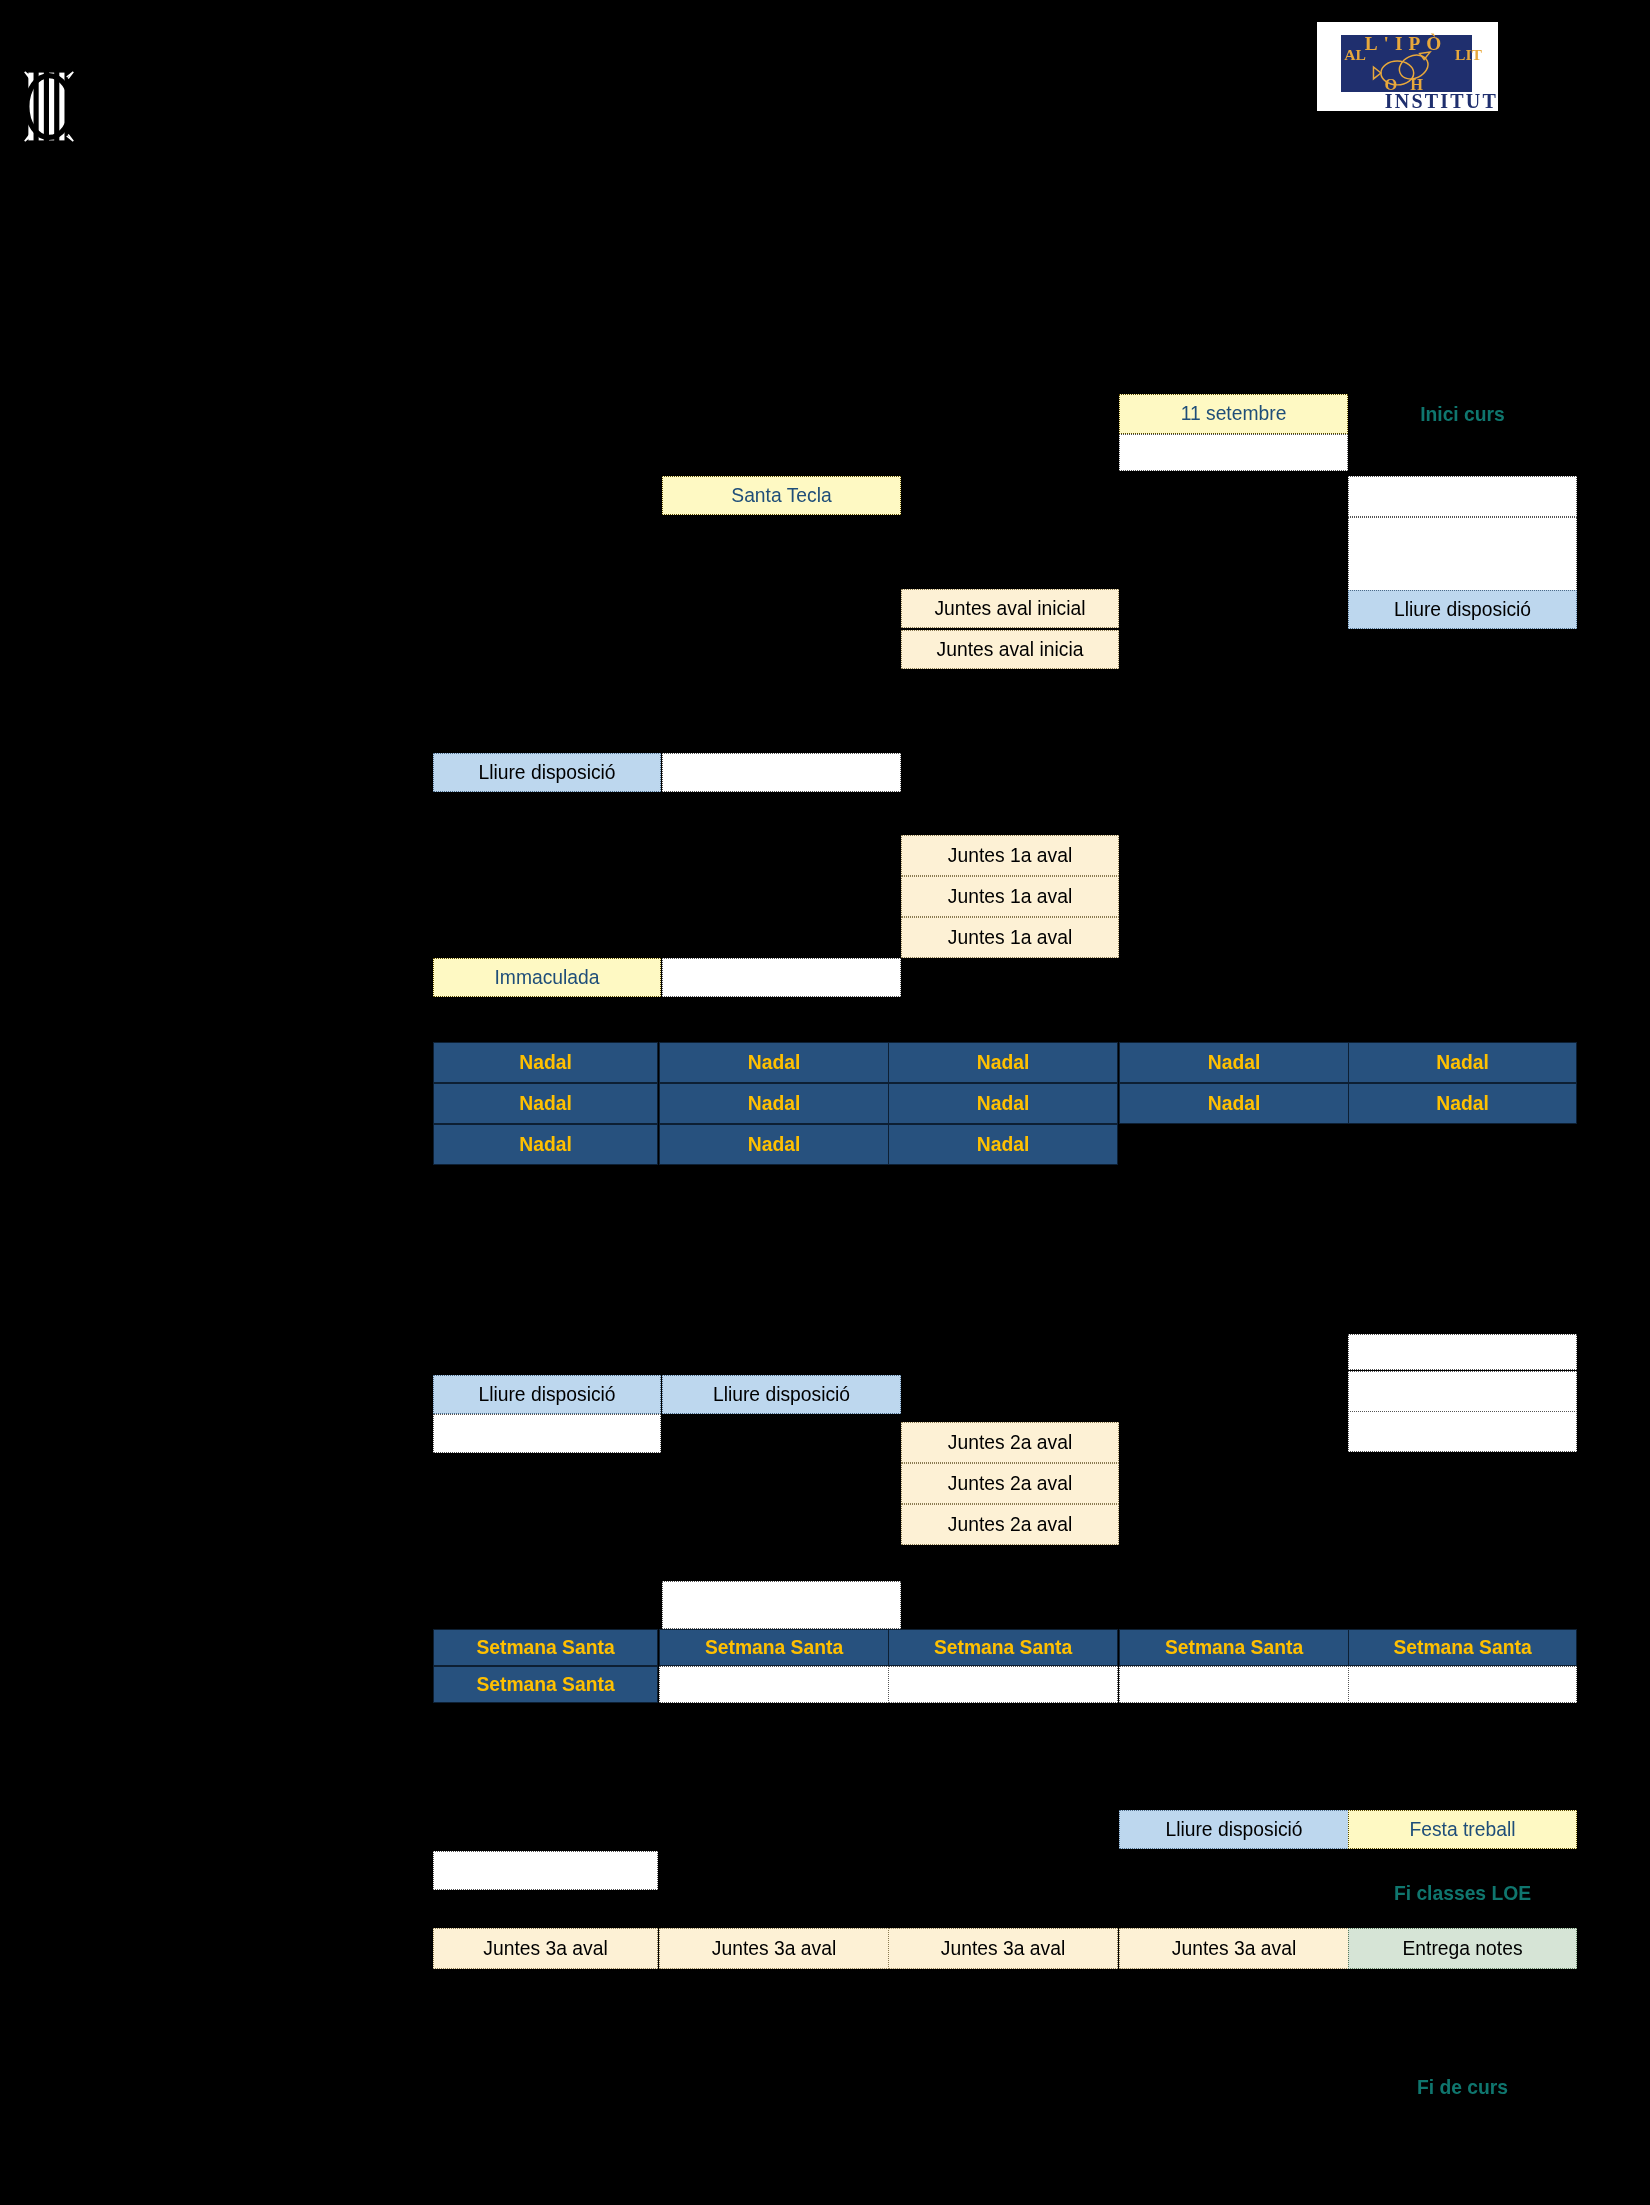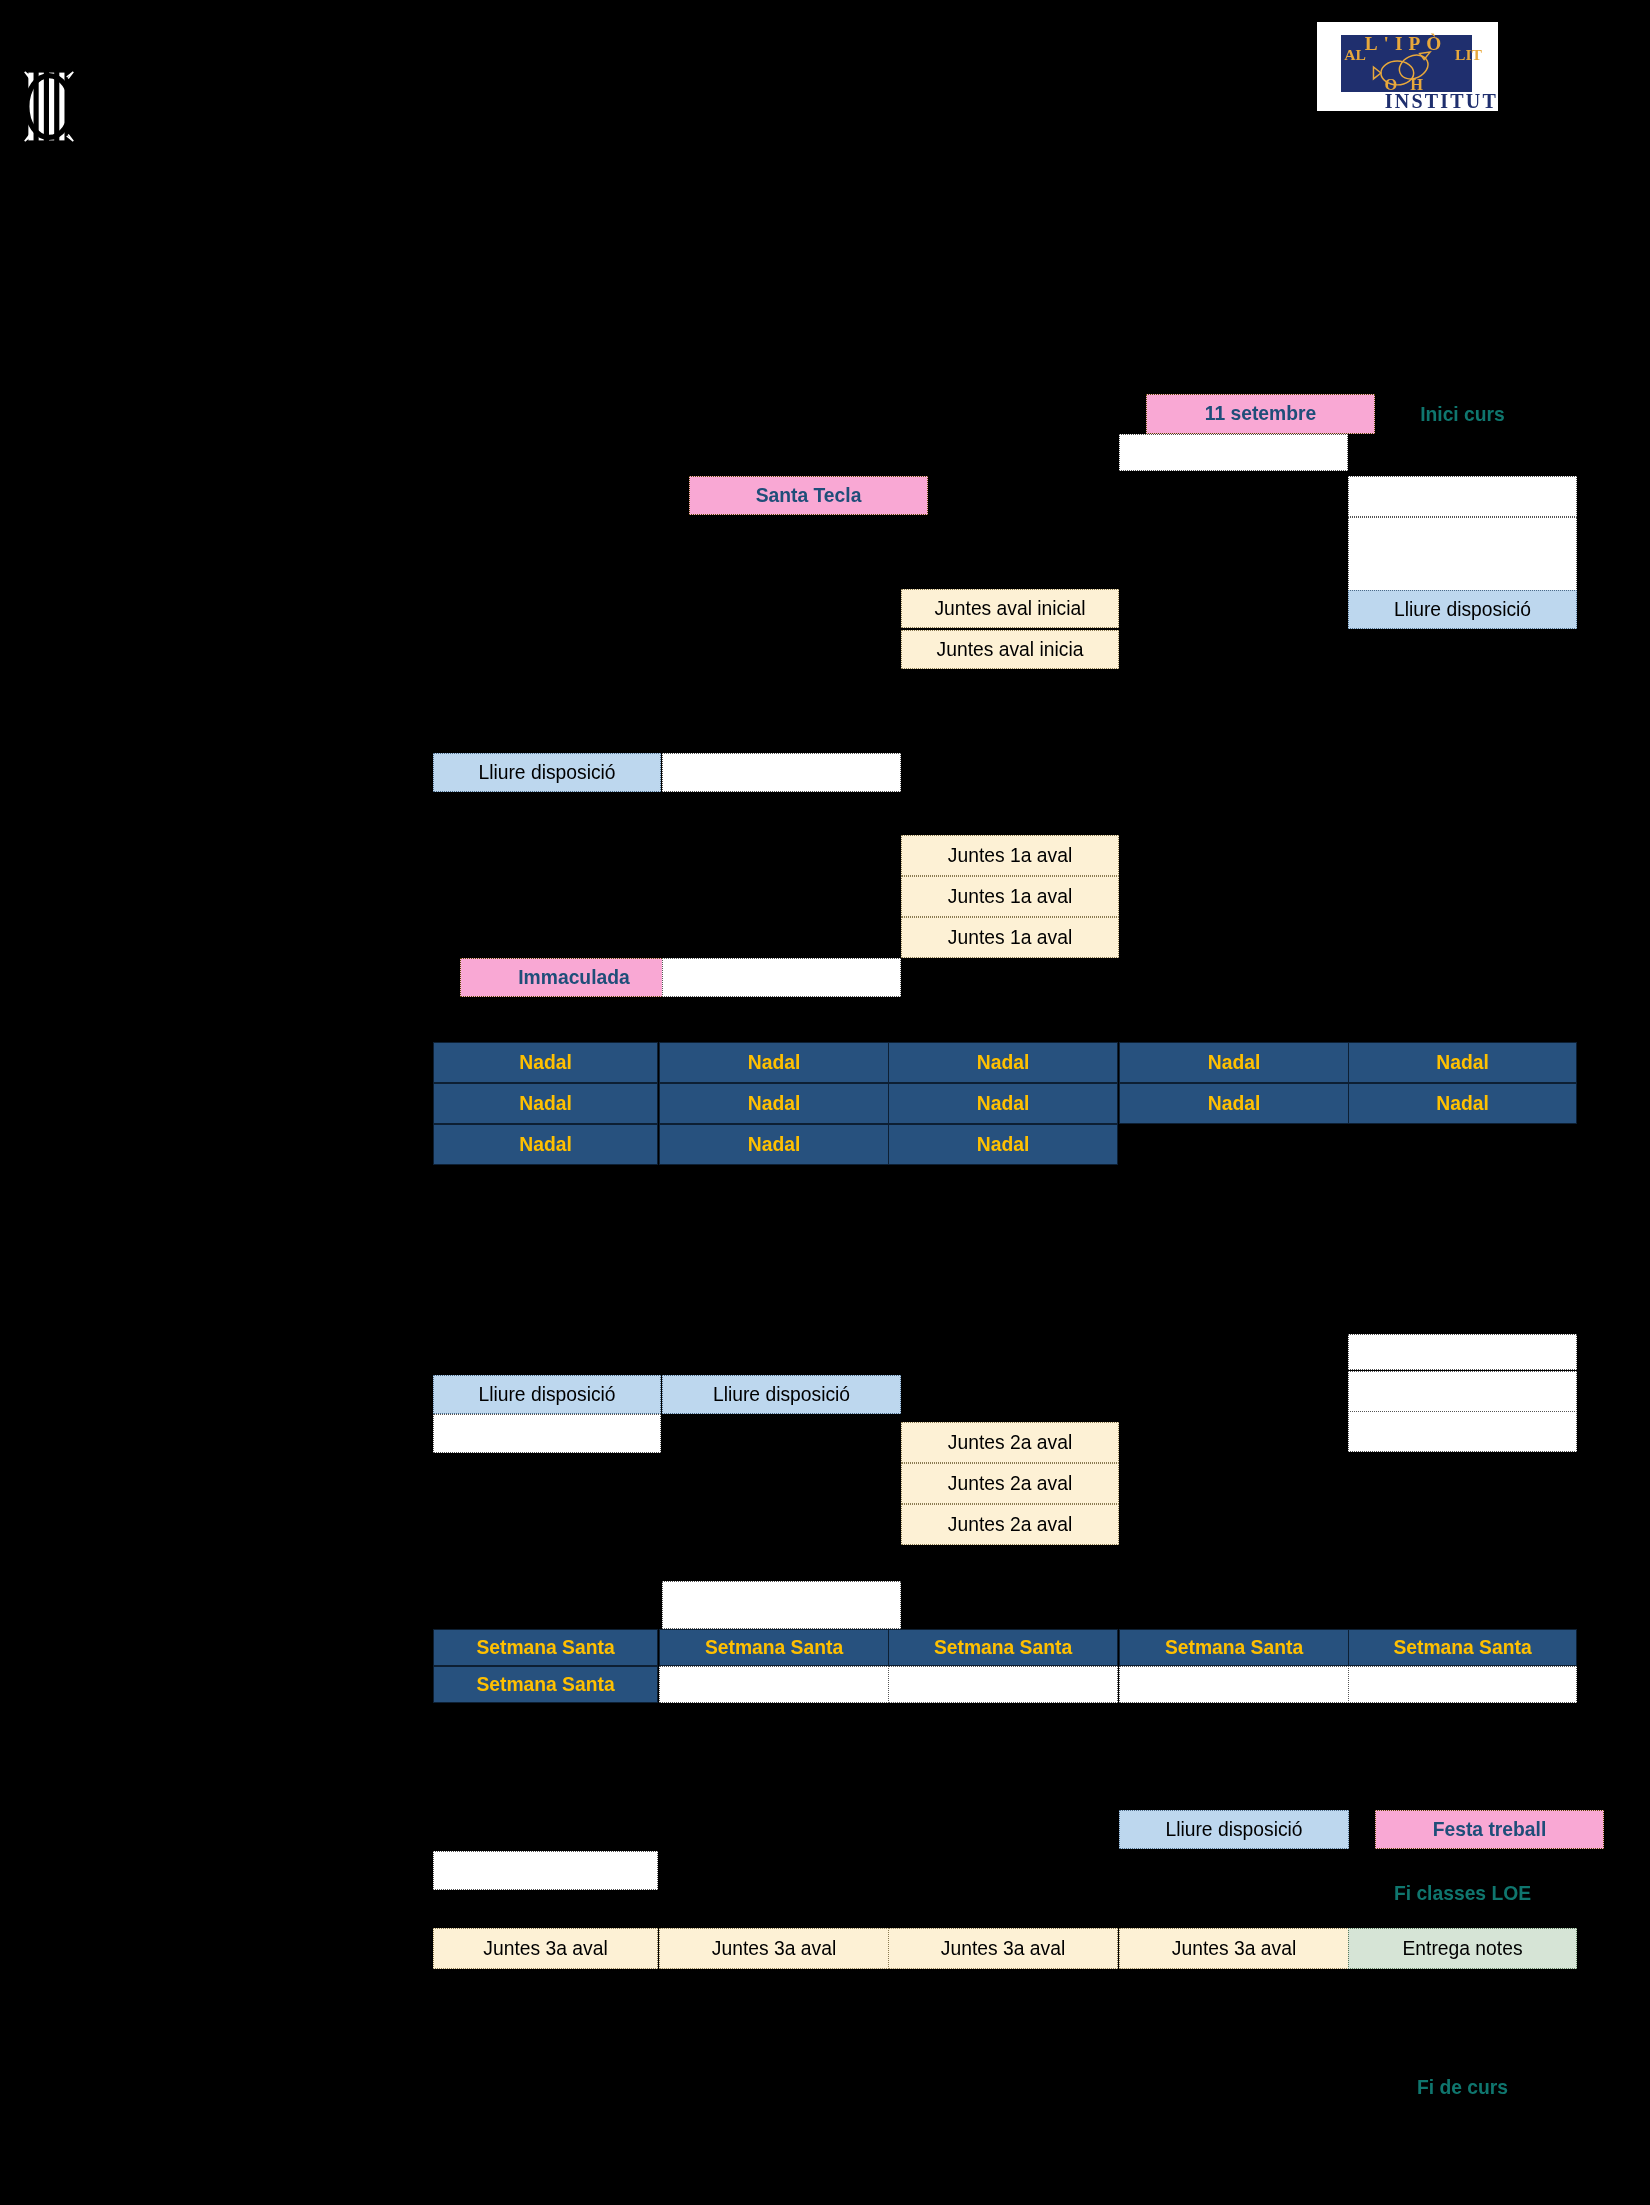--- a/index.html
+++ b/index.html
@@ -56,22 +56,22 @@
   .cell{
     position:absolute;
     box-sizing:border-box;
     display:flex;align-items:center;justify-content:center;
     font-size:19.3px;
     line-height:1.1;
     text-align:center;
     white-space:nowrap;
     overflow:hidden;
   }
-  .c-gold   {background:#f9a8d4;color:#1F4E79;font-weight:bold;
-             border:0.7px dotted #5a4a00;margin-left:27px;}
+  .c-gold   {background:#fef9c3;color:#1F4E79;font-weight:normal;
+             border:0.7px dotted #5a4a00;}
   .c-blue   {background:#BDD7EE;color:#000;font-weight:normal;
              border:0.7px dotted #4b6a88;}
   .c-cream  {background:#FDF1D5;color:#000;font-weight:normal;
              border:0.7px dotted #8a7b52;}
   .c-navy   {background:#27517E;color:#FFC000;font-weight:bold;
              border:0.7px solid #0d1f33;}
   .c-green  {background:#D6E4D6;color:#000;font-weight:normal;
              border:0.7px dotted #5c7a5c;}
   .c-white  {background:#FFFFFF;color:#000;border:0.7px dotted #555;}
 

